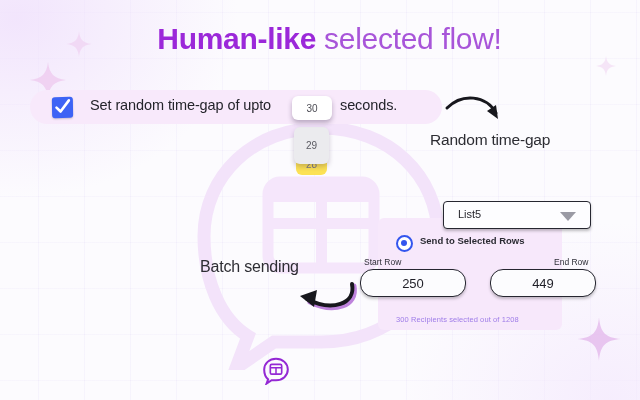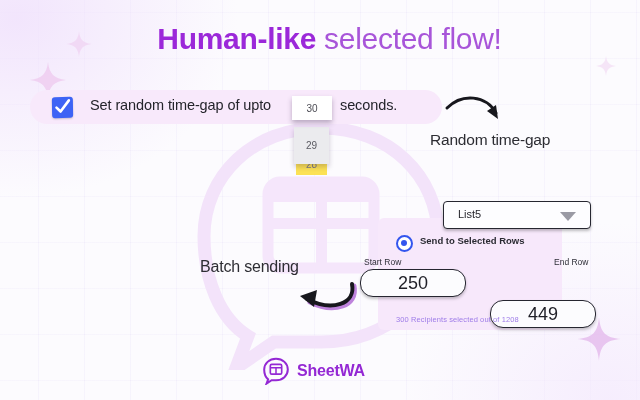--- a/index.html
+++ b/index.html
@@ -62,21 +62,21 @@
     position:absolute;left:90px;top:97px;font-size:14.5px;color:#24242b;
     letter-spacing:-0.1px;
   }
   .gap-text2{
     position:absolute;left:340px;top:97px;font-size:14.5px;color:#24242b;
     letter-spacing:-0.1px;
   }
 
   
   .numchip{
-    position:absolute;border-radius:0;
+    position:absolute;border-radius:6px;
     display:flex;align-items:center;justify-content:center;
     font-size:10px;color:#4d4d55;
   }
   .num30{left:292px;top:96px;width:40px;height:24px;background:#fff;
     box-shadow:0 3px 5px rgba(40,20,60,.30);}
   .num29{left:294px;top:127px;width:35px;height:37px;background:#ebebee;
     box-shadow:0 3px 5px rgba(40,20,60,.22);color:#5a5a62;}
   .num28{left:296px;top:154px;width:31px;height:21px;background:#fde047;
     color:#70707a;opacity:.92;}
 
@@ -118,24 +118,24 @@
     position:absolute;left:420px;top:235px;font-size:9.5px;color:#2b2b33;font-weight:600;
   }
   .fieldlabel{position:absolute;font-size:8.5px;color:#2f2f38;}
   .lbl-start{left:364px;top:257px;}
   .lbl-end{left:554px;top:257px;}
   .rowinput{
     position:absolute;width:104px;height:26px;background:#fcfcfe;
     border:1.6px solid #262630;border-radius:13px;
     box-shadow:0 2px 3px rgba(0,0,0,.22);
     display:flex;align-items:center;justify-content:center;
-    font-size:18px;color:#1f1f27;
+    font-size:13px;color:#1f1f27;
   }
   .inp-start{left:360px;top:269px;}
-  .inp-end{left:490px;top:269px;margin-top:31px;}
+  .inp-end{left:490px;top:269px;}
   .recip{
     position:absolute;left:396px;top:315px;font-size:7.5px;color:#9e7ce8;
     letter-spacing:0.1px;
   }
 
   
   .brand{position:absolute;left:262px;top:357px;display:flex;align-items:center;gap:7px;}
   .brand-name{font-size:16px;font-weight:700;color:#9428d4;letter-spacing:-0.2px;}
 </style>
 </head>
@@ -222,16 +222,15 @@
 
   <div class="recip">300 Recipients selected out of 1208</div>
 
   <div class="brand">
     <svg width="28" height="28" viewBox="0 0 32 32">
       <path d="M16 2 C23.7 2 29.5 7.4 29.5 14.4 C29.5 21.4 23.7 26.6 16 26.6 L11 26.6 L5.2 30.4 L7 25.6 C4 23.2 2.5 19.2 2.5 14.4 C2.5 7.4 8.3 2 16 2 Z" fill="none" stroke="#9428d4" stroke-width="2.3"></path>
       <rect x="9.5" y="8.5" width="13" height="11" rx="1.6" fill="none" stroke="#9428d4" stroke-width="1.9"></rect>
       <line x1="9.5" y1="12.3" x2="22.5" y2="12.3" stroke="#9428d4" stroke-width="1.7"></line>
       <line x1="16" y1="12.3" x2="16" y2="19.5" stroke="#9428d4" stroke-width="1.7"></line>
     </svg>
-    <span class="brand-name">SheetWA</span>
   </div>
 
 </div>
 
 </body></html>

